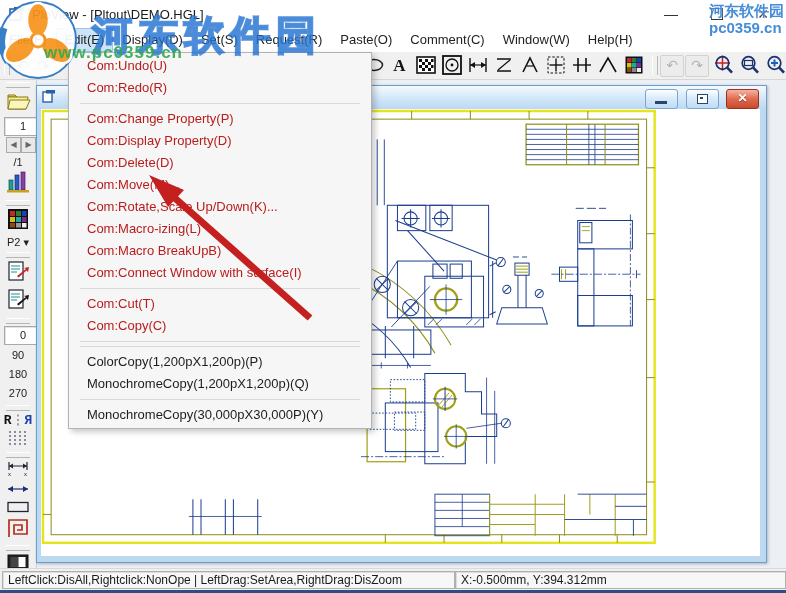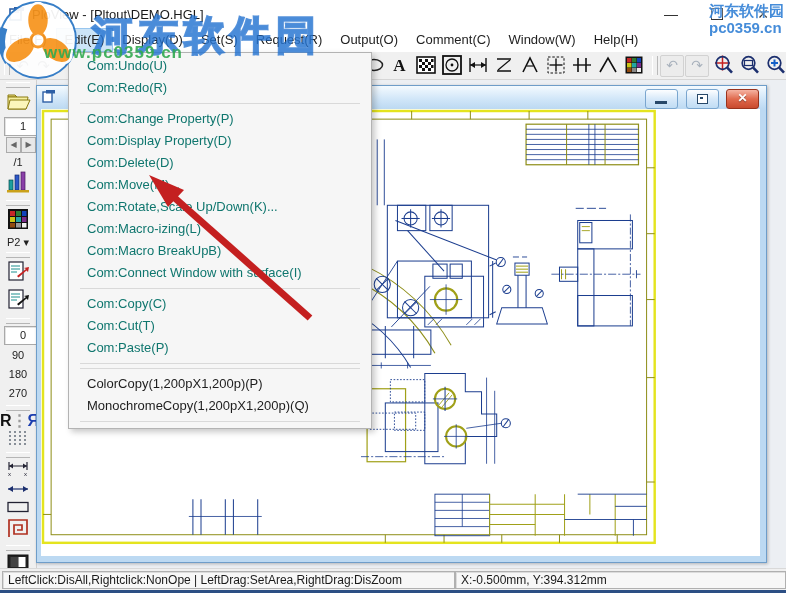--- a/index.html
+++ b/index.html
@@ -47,21 +47,21 @@
   .cwb-close{background:linear-gradient(#f5b3a2,#e06a4e 50%,#c94a2e);border:1px solid #99331d;color:#fff;font-weight:bold;font-size:12px;line-height:17px;text-shadow:0 1px 1px rgba(0,0,0,.4);}
   .dash{position:absolute;left:9px;bottom:4px;width:12px;height:3px;background:#274869;}
   .rsq{position:absolute;left:10px;top:4px;width:9px;height:8px;border:1.6px solid #274869;background:#fff;}
   .rsq:after{content:"";position:absolute;left:2px;top:2px;width:3px;height:2px;background:#274869;}
   .child-canvas{position:absolute;left:4px;top:23px;width:719px;height:447px;background:#ffffff;overflow:hidden;}
   .child-canvas svg{position:absolute;left:0;top:0;}
 
   
   .dropdown{position:absolute;left:68px;top:52px;width:302px;background:#f6f6f6;border:1px solid #b3b3b3;box-shadow:3px 3px 6px rgba(0,0,0,.22);z-index:40;padding:2px 0;}
   .mi{height:22px;line-height:22px;padding-left:18px;font-size:13px;color:#1d1d1d;white-space:nowrap;}
-  .mi.dis{color:#0f766e;}
+  .mi.dis{color:#b91c1c;}
   .msep{height:0;border-top:1px solid #d9d9d9;margin:4px 11px;}
 
   
   .statusbar{position:absolute;left:0;top:568px;width:786px;height:22px;background:#f0f0f0;border-top:1px solid #d9d9d9;}
   .sfield{position:absolute;top:2px;height:16px;background:#f7f7f7;border:1px solid #b0b0b0;box-shadow:inset 1px 1px 0 #dcdcdc;font-size:12px;line-height:16px;color:#1a1a1a;padding-left:5px;white-space:nowrap;overflow:hidden;}
   .sf1{left:2px;width:446px;}
   .sf2{left:455px;width:324px;}
   .winbottom{position:absolute;left:0;top:590px;width:786px;height:3px;background:#2c4f84;}
 
   
@@ -85,21 +85,21 @@
         <rect x="5" y="1" width="10" height="4" fill="#2d5fa6"></rect>
         <line x1="3" y1="6" x2="10" y2="6" stroke="#2d5fa6" stroke-width="1.2"></line>
       </svg>
     <span class="title-text">PloView - [Pltout\DEMO.HGL]</span>
     <div class="cap-btn cap-min">—</div>
     <div class="cap-btn cap-max"><span class="sq"></span></div>
     <div class="cap-btn cap-close">✕</div>
   </div>
 
   <div class="menubar">
-    <span class="mb-item">File(F)</span><span class="mb-item sel">Edit(E)</span><span class="mb-item">Display(D)</span><span class="mb-item">Set(S)</span><span class="mb-item">Request(R)</span><span class="mb-item">Output(O)</span><span class="mb-item">Comment(C)</span><span class="mb-item">Window(W)</span><span class="mb-item">Help(H)</span>
+    <span class="mb-item">File(F)</span><span class="mb-item sel">Edit(E)</span><span class="mb-item">Display(D)</span><span class="mb-item">Set(S)</span><span class="mb-item">Request(R)</span><span class="mb-item">Paste(O)</span><span class="mb-item">Comment(C)</span><span class="mb-item">Window(W)</span><span class="mb-item">Help(H)</span>
   </div>
 
   <div class="toolbar">
     <div class="tgrip" style="left:4px"></div>
     <div class="tico tund" style="left:11px">↶</div>
     <div class="tico tund" style="left:32px">↷</div>
 
     <div class="tico" style="left:362px"><svg width="22" height="22" viewBox="0 0 22 22">
           <ellipse cx="11" cy="11" rx="8.5" ry="5.5" fill="none" stroke="#222" stroke-width="1.5"></ellipse>
         </svg></div>
@@ -237,21 +237,21 @@
               <line x1="6" y1="12" x2="12" y2="12"></line>
             </g>
             <path d="M12,16 L21,9 l-2,-1 5,-1 -1,5 -1.5,-1.5 -8,7 z" fill="#111"></path>
           </svg></div>
       <div class="sgrip"></div>
       <div class="sb sb-box">0</div>
       <div class="sb sb-lab" style="line-height:19px">90</div>
       <div class="sb sb-lab" style="line-height:19px">180</div>
       <div class="sb sb-lab" style="line-height:19px">270</div>
       <div class="sgrip"></div>
-      <div class="sb" style="font-family:Liberation Sans, sans-serif;font-weight:bold;font-size:16px;height:16px;line-height:16px"><span style="color:#111">R</span><span style="color:#9a9a9a">⋮</span><span style="color:#1d3fb0">Я</span></div>
+      <div class="sb" style="font-family:Liberation Mono, monospace;font-weight:bold;font-size:13px;height:16px;line-height:16px"><span style="color:#111">R</span><span style="color:#9a9a9a">⋮</span><span style="color:#1d3fb0">Я</span></div>
       <div class="sb"><svg width="24" height="17" viewBox="0 0 24 17">
             <g fill="#55606e">
               <circle cx="4" cy="3" r=".9"></circle>
               <circle cx="9" cy="3" r=".9"></circle>
               <circle cx="14" cy="3" r=".9"></circle>
               <circle cx="19" cy="3" r=".9"></circle>
               <circle cx="4" cy="7" r=".9"></circle>
               <circle cx="9" cy="7" r=".9"></circle>
               <circle cx="14" cy="7" r=".9"></circle>
               <circle cx="19" cy="7" r=".9"></circle>
@@ -540,28 +540,28 @@
     <div class="msep"></div>
     <div class="mi dis">Com:Change Property(P)</div>
     <div class="mi dis">Com:Display Property(D)</div>
     <div class="mi dis">Com:Delete(D)</div>
     <div class="mi dis">Com:Move(M)...</div>
     <div class="mi dis">Com:Rotate,Scale Up/Down(K)...</div>
     <div class="mi dis">Com:Macro-izing(L)</div>
     <div class="mi dis">Com:Macro BreakUpB)</div>
     <div class="mi dis">Com:Connect Window with surface(I)</div>
     <div class="msep"></div>
+    <div class="mi dis">Com:Cut(T)</div>
     <div class="mi dis">Com:Copy(C)</div>
-    <div class="mi dis">Com:Cut(T)</div>
-    <div class="mi dis">Com:Paste(P)</div>
     <div class="msep"></div>
     <div class="msep"></div>
     <div class="mi">ColorCopy(1,200pX1,200p)(P)</div>
     <div class="mi">MonochromeCopy(1,200pX1,200p)(Q)</div>
     <div class="msep"></div>
+    <div class="mi">MonochromeCopy(30,000pX30,000P)(Y)</div>
   </div>
 
   <div class="statusbar">
     <div class="sfield sf1">LeftClick:DisAll,Rightclick:NonOpe  |  LeftDrag:SetArea,RightDrag:DisZoom</div>
     <div class="sfield sf2">X:-0.500mm, Y:394.312mm</div>
   </div>
   <div class="winbottom"></div>
 
   <svg class="arrow-svg">
     <defs></defs>

